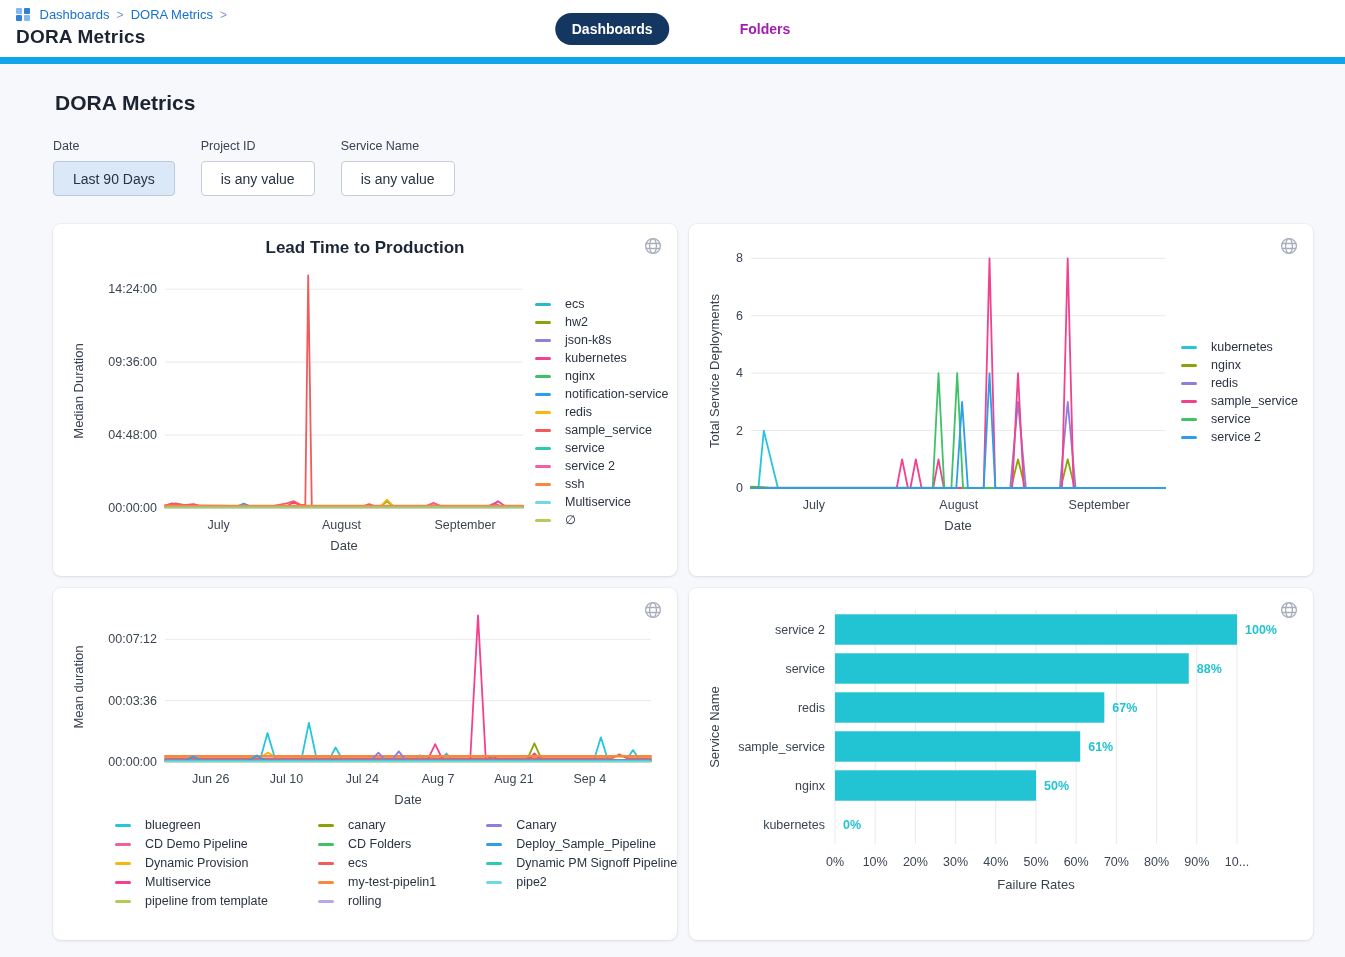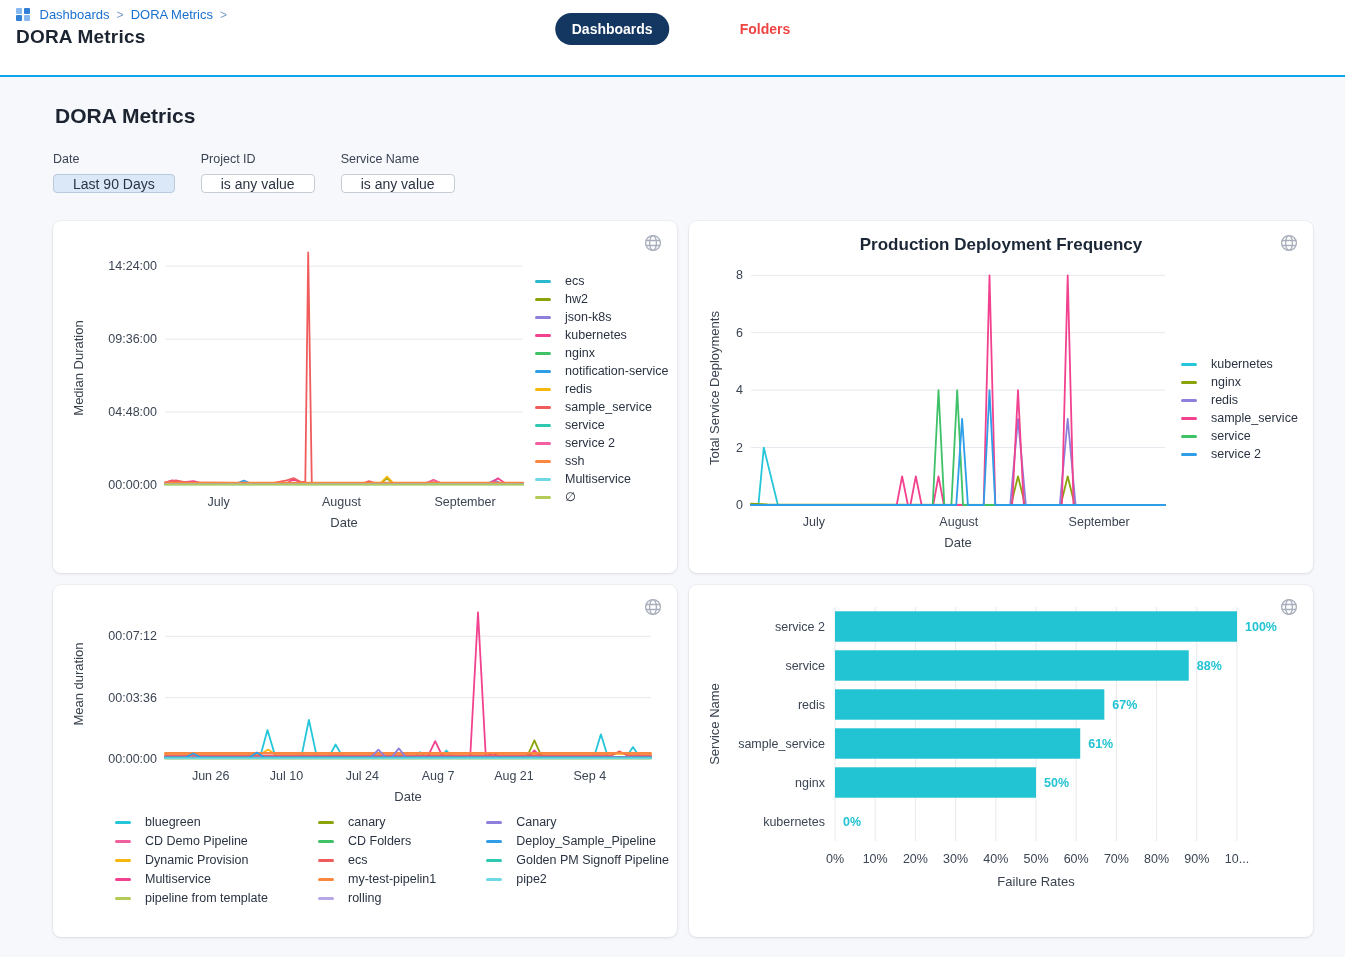--- a/index.html
+++ b/index.html
@@ -1,39 +1,39 @@
 <!DOCTYPE html>
 <html><head>
 <meta charset="utf-8">
 <style>
   * { margin:0; padding:0; box-sizing:border-box; }
   html,body { width:1345px; height:957px; font-family:"Liberation Sans", sans-serif; background:#f7f8fb; overflow:hidden; }
 
   
-  header { position:relative; height:77px; background:#fff; border-bottom:2px solid #0ea5e9; padding:7px 16px 0 16px; }
+  header { position:relative; height:64px; background:#fff; border-bottom:7px solid #0ea5e9; padding:7px 16px 0 16px; }
   .crumb-row { display:flex; align-items:center; gap:7px; font-size:13px; }
   .crumb-icon { display:inline-grid; grid-template-columns:6px 6px; grid-template-rows:6px 6px; gap:1.5px; margin-right:3px; }
   .crumb-icon i { display:block; border-radius:1px; }
   .crumb-icon i:nth-child(1){ background:#85b9ef; }
   .crumb-icon i:nth-child(2){ background:#2f80d6; }
   .crumb-icon i:nth-child(3){ background:#2f80d6; }
   .crumb-icon i:nth-child(4){ background:#85b9ef; }
   .crumb-row a { color:#1871cf; text-decoration:none; cursor:pointer; }
   .crumb-sep { color:#7d9cc9; font-size:12px; }
   .header-title { font-size:19px; font-weight:700; color:#1b2430; margin-top:4px; letter-spacing:.2px; }
   .tabs { position:absolute; left:50%; top:13px; transform:translateX(-50%); display:flex; align-items:center; gap:30px; }
   .tab-pill { background:#133760; color:#fff; border:none; border-radius:17px; height:32px; padding:0 17px; font-size:14px; font-weight:600; font-family:inherit; cursor:pointer; }
-  .tab-link { color:#ef4444; font-size:14px; font-weight:600; text-decoration:none; cursor:pointer;padding-left:40px; }
+  .tab-link { color:#a21caf; font-size:14px; font-weight:600; text-decoration:none; cursor:pointer;padding-left:40px; }
 
   
   main { padding:0 32px 0 53px; }
   h1.page-title { font-size:21px; font-weight:700; color:#1b2430; margin:27px 0 24px 2px; }
   .filters { display:flex; gap:26px; margin-bottom:28px; }
   .filter-label { font-size:12.5px; color:#3a4354; margin-bottom:8px; }
-  .filter-btn { height:19px; padding:0 19px; border-radius:4px; border:1px solid #c6ccd6; background:#fff; color:#2a3342; font-size:14px; font-family:inherit; cursor:pointer; }
+  .filter-btn { height:35px; padding:0 19px; border-radius:4px; border:1px solid #c6ccd6; background:#fff; color:#2a3342; font-size:14px; font-family:inherit; cursor:pointer; }
   .filter-btn.active { background:#dbe8f7; border-color:#b9c9de; }
 
   .grid { display:grid; grid-template-columns:1fr 1fr; gap:12px; }
   .card { position:relative; background:#fff; border-radius:8px; box-shadow:0 1px 3px rgba(25,35,60,.10), 0 0 0 1px rgba(25,35,60,.03); height:352px; padding:14px 16px 10px 16px; overflow:hidden; }
   .card-head { text-align:center; }
   .card-head h2 { font-size:17px; font-weight:700; color:#1b2736; }
   .globe { position:absolute; top:13px; right:15px; cursor:pointer; line-height:0; }
   .card-body { display:flex; align-items:center; }
   .card-body.col { flex-direction:column; align-items:stretch; }
 
@@ -86,20 +86,23 @@
     </div>
     <div>
       <div class="filter-label">Service Name</div>
       <button class="filter-btn">is any value</button>
     </div>
   </div>
 
   <div class="grid">
 
     <section class="card">
+      <div class="card-head">
+          <h2>Lead Time to Production</h2>
+        </div>
       <span class="globe">
         <svg width="18" height="18" viewBox="0 0 18 18" fill="none" stroke="#a8aebb" stroke-width="1.3">
             <circle cx="9" cy="9" r="7.4"></circle>
             <ellipse cx="9" cy="9" rx="3.4" ry="7.4"></ellipse>
             <line x1="1.8" y1="6.5" x2="16.2" y2="6.5"></line>
             <line x1="1.8" y1="11.5" x2="16.2" y2="11.5"></line>
           </svg>
       </span>
       <div class="card-body">
         <div class="chartbox"><svg viewBox="0 0 460 308" width="460" height="308">
@@ -181,23 +184,20 @@
             </div>
             <div class="legend-item">
               <span class="sw" style="background: rgb(179, 204, 87);"></span>
               <span>∅</span>
             </div>
           </div>
       </div>
     </section>
 
     <section class="card">
-      <div class="card-head">
-          <h2>Production Deployment Frequency</h2>
-        </div>
       <span class="globe">
         <svg width="18" height="18" viewBox="0 0 18 18" fill="none" stroke="#a8aebb" stroke-width="1.3">
             <circle cx="9" cy="9" r="7.4"></circle>
             <ellipse cx="9" cy="9" rx="3.4" ry="7.4"></ellipse>
             <line x1="1.8" y1="6.5" x2="16.2" y2="6.5"></line>
             <line x1="1.8" y1="11.5" x2="16.2" y2="11.5"></line>
           </svg>
       </span>
       <div class="card-body">
         <div class="chartbox"><svg viewBox="0 0 470 308" width="470" height="308">
@@ -341,21 +341,21 @@
               <div class="legend-item">
                 <span class="sw" style="background: rgb(141, 127, 219);"></span>
                 <span>Canary</span>
               </div>
               <div class="legend-item">
                 <span class="sw" style="background: rgb(47, 158, 232);"></span>
                 <span>Deploy_Sample_Pipeline</span>
               </div>
               <div class="legend-item">
                 <span class="sw" style="background: rgb(46, 201, 176);"></span>
-                <span>Golden PM Signoff Pipeline</span>
+                <span>Dynamic PM Signoff Pipeline</span>
               </div>
               <div class="legend-item">
                 <span class="sw" style="background: rgb(111, 216, 229);"></span>
                 <span>pipe2</span>
               </div>
             </div>
           </div>
       </div>
     </section>
 

